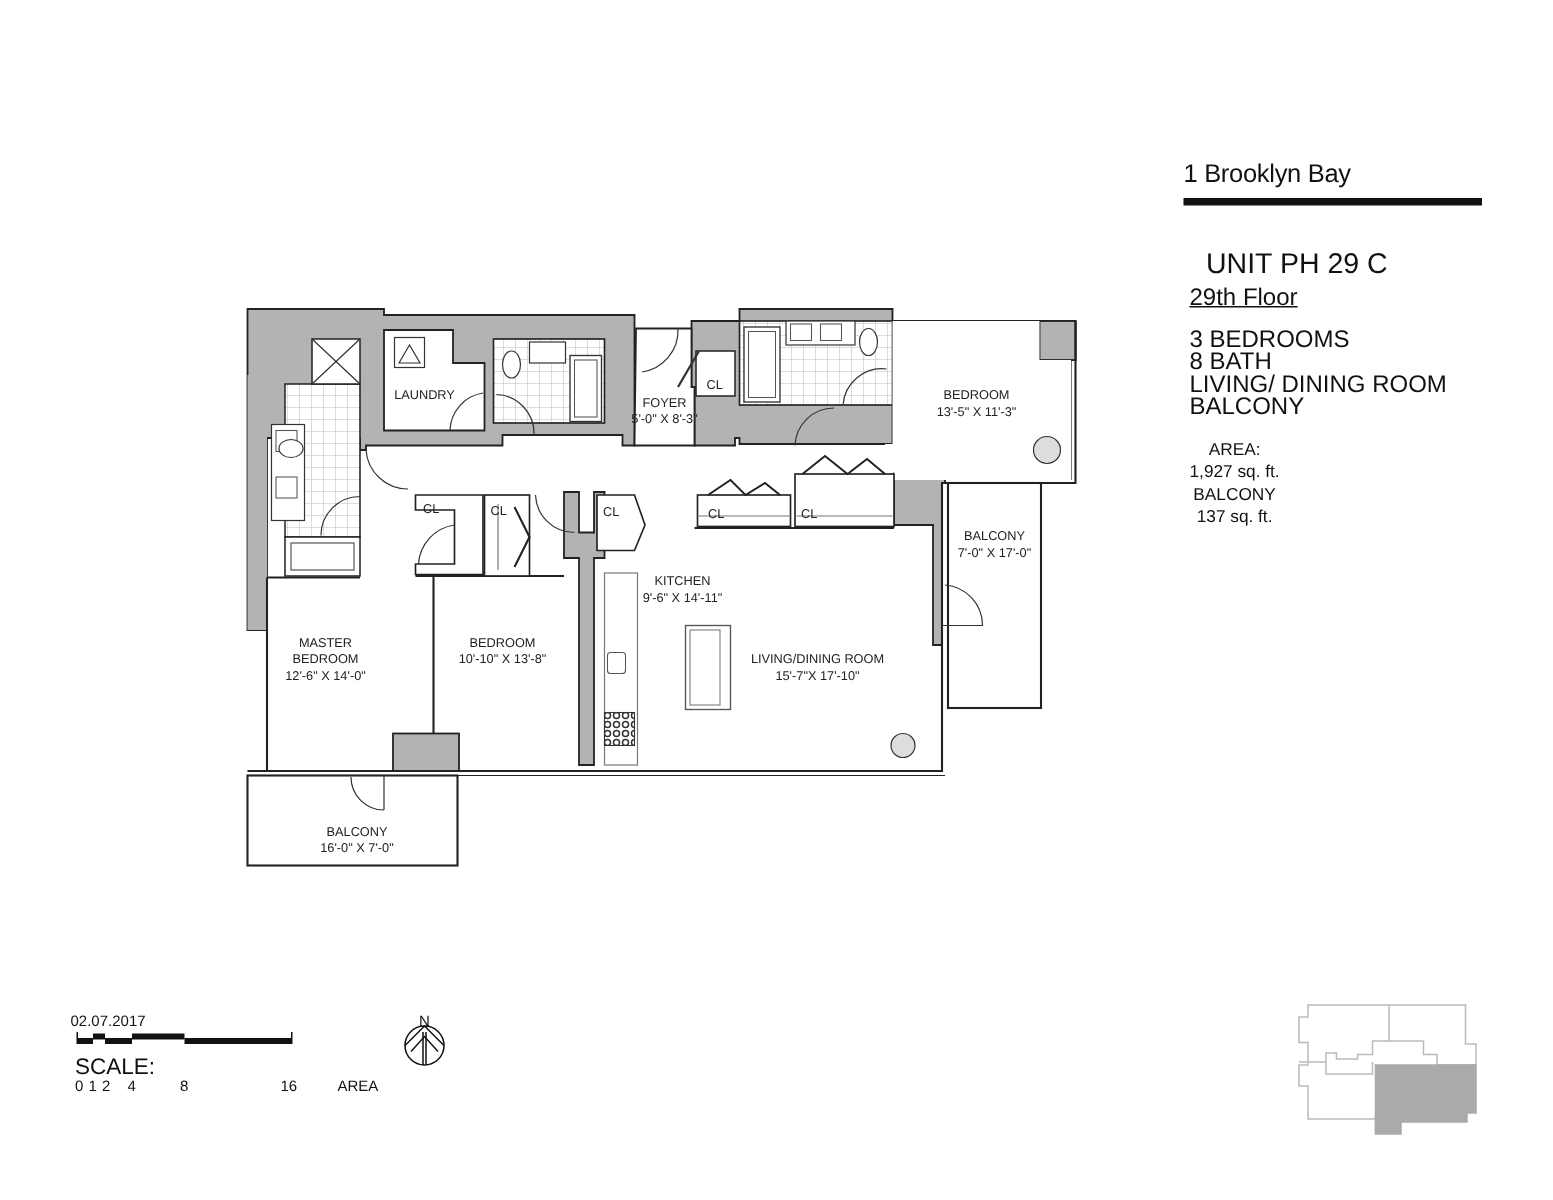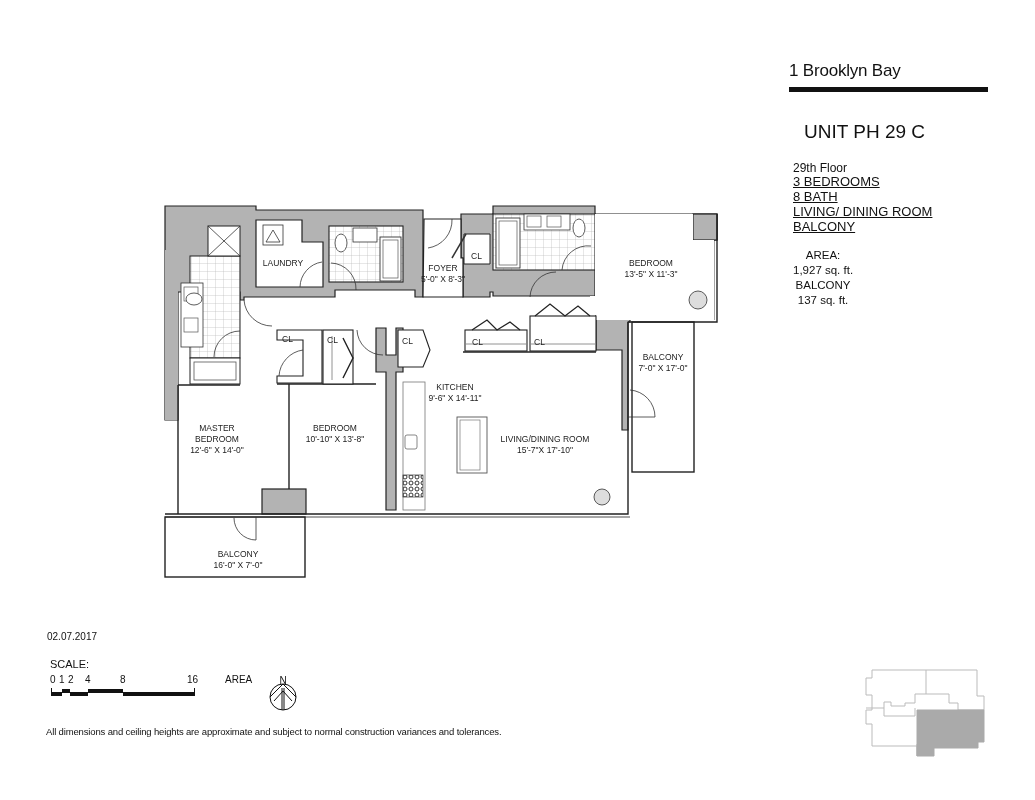--- a/index.html
+++ b/index.html
@@ -1,30 +1,30 @@
 <!DOCTYPE html>
 <html><head>
 <meta charset="utf-8">
 <style>
   html, body { margin: 0; padding: 0; background: #ffffff; }
   body { width: 1035px; height: 800px; position: relative; overflow: hidden;
          font-family: "Liberation Sans", sans-serif; color: #111; }
-  .abs { position: absolute; }
+  .abs { position: absolute; margin-top: 45px; }
   #plan-svg { position: absolute; left: 0; top: 0; }
   .room-label { font-family: "Liberation Sans", sans-serif; font-size: 8.5px; fill: #222; text-anchor: middle; }
   .cl-label { font-family: "Liberation Sans", sans-serif; font-size: 8.5px; fill: #222; }
   .title-brand { left: 789px; top: 61px; font-size: 17px; letter-spacing: -0.2px; }
   .title-rule { left: 789px; top: 87px; width: 199px; height: 5px; background: #111; }
   .unit-title { left: 804px; top: 121px; font-size: 19px; }
-  .unit-floor { left: 793px; top: 161px; font-size: 12px; }
-  .feature-list { left: 793px; top: 174px; font-size: 13px; line-height: 15px; text-decoration: underline; }
+  .unit-floor { left: 793px; top: 145px; font-size: 16px; text-decoration: underline; }
+  .feature-list { left: 793px; top: 174px; font-size: 16px; line-height: 15px; }
   .feature-list div, .area-block div { margin: 0; }
   .area-block { left: 793px; top: 248px; font-size: 11.5px; line-height: 15px; text-align: center; }
   .date { left: 47px; top: 631px; font-size: 10px; text-align: center; }
-  .scale-label { left: 50px; top: 658px; font-size: 11px; }
+  .scale-label { left: 50px; top: 658px; font-size: 15px; }
   .scale-ticks { left: 50px; top: 674px; font-size: 10px; height: 12px; width: 200px; }
   .scale-ticks span { position: absolute; top: 0; }
   .feet-label { left: 225px; top: 674px; font-size: 10px; }
   .disclaimer { left: 46px; top: 725px; font-size: 9.5px; line-height: 14px; letter-spacing: -0.15px; }
 </style>
 </head>
 <body>
 
 <div class="abs title-brand">1 Brooklyn Bay</div>
 <div class="abs title-rule"></div>
@@ -245,14 +245,13 @@
   <span style="left:0px">0</span>
   <span style="left:9px">1</span>
   <span style="left:18px">2</span>
   <span style="left:35px">4</span>
   <span style="left:70px">8</span>
   <span style="left:137px">16</span>
 </div>
 <div class="abs feet-label">AREA</div>
 
 <div class="abs disclaimer">
-  <div>All dimensions and ceiling heights are approximate and subject to normal construction variances and tolerances.</div>
 </div>
 
 </body></html>

